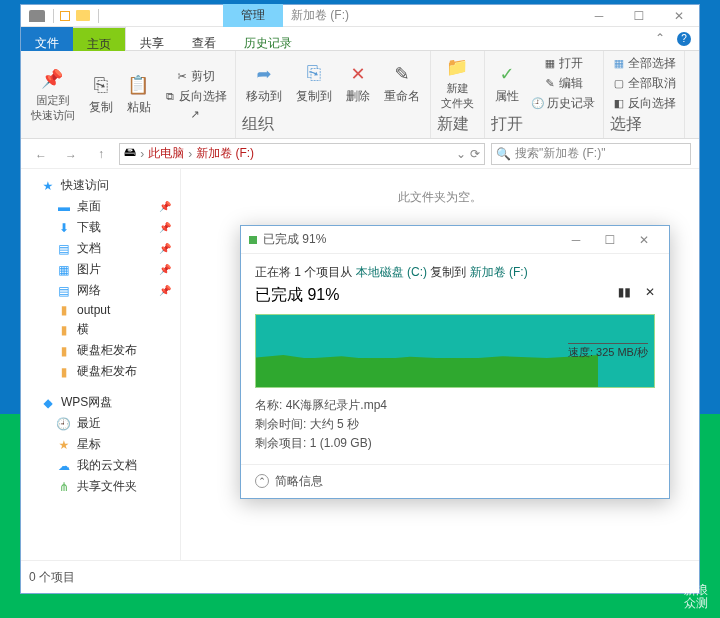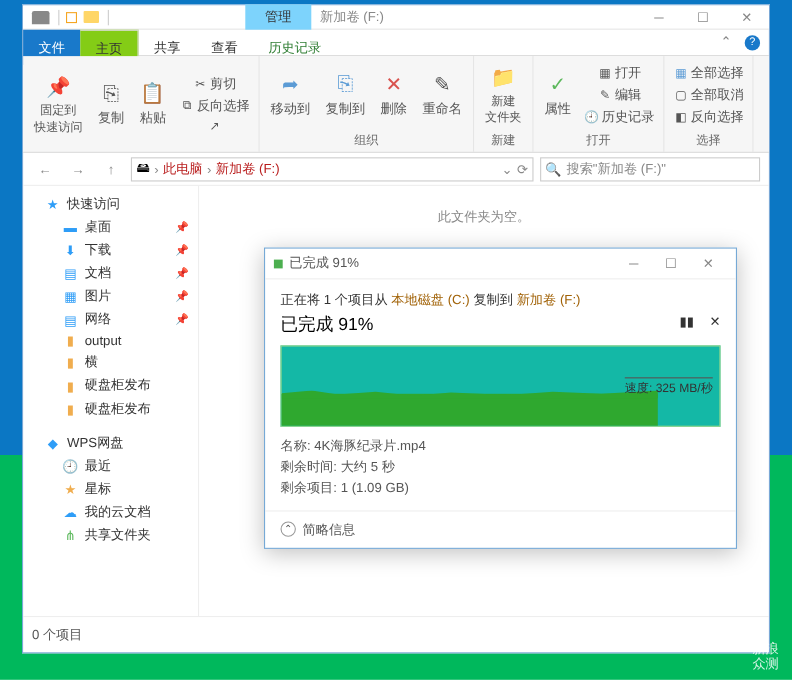--- a/index.html
+++ b/index.html
@@ -18,21 +18,21 @@
 .tab{padding:16px 14px;color:#333;display:flex;align-items:center}
 .tab.file{background:#1979ca;color:#fff}
 .tab.home{background:#84cc16;border-top:1px solid #ddd;border-right:1px solid #ddd}
 .tab.tools{color:#2e7d32}
 .tabs .sp{flex:1}
 .tabs .chev{padding:4px 8px;color:#888}
 .tabs .help{width:14px;height:14px;border-radius:50%;background:#1979ca;color:#fff;text-align:center;line-height:14px;margin:5px 8px 0 4px;font-size:10px}
 .ribbon{height:88px;background:#f6f6f6;border-bottom:1px solid #ddd;display:flex}
 .grp{border-right:1px solid #e5e5e5;display:flex;flex-direction:column;padding:2px 6px}
 .grp .row{display:flex;gap:6px;flex:1}
-.grp .lbl{text-align:center;color:#666;padding:1px 0;font-size:11px}
+.grp .lbl{text-align:left;color:#666;padding:1px 0;font-size:16px}
 .rbtn{display:flex;flex-direction:column;align-items:center;justify-content:center;padding:2px 4px;gap:2px;color:#555}
 .rbtn .ic{width:24px;height:24px;display:flex;align-items:center;justify-content:center;font-size:18px}
 .rbtn.sm{flex-direction:row;font-size:11px;padding:1px 2px}
 .rbtn.sm .ic{width:14px;height:14px;font-size:11px}
 .stack{display:flex;flex-direction:column;justify-content:center;gap:1px}
 .addr{height:30px;display:flex;align-items:center;gap:6px;padding:0 8px;border-bottom:1px solid #eee}
 .navbtn{width:24px;height:24px;display:flex;align-items:center;justify-content:center;color:#888;border-radius:2px}
 .path{flex:1;height:22px;border:1px solid #ccc;display:flex;align-items:center;padding:0 4px;gap:4px}
 .path .seg{color:#b91c1c}
 .path .ar{color:#888}
@@ -45,21 +45,21 @@
 .si{width:14px;height:14px;display:flex;align-items:center;justify-content:center;font-size:12px}
 .content{flex:1;position:relative;display:flex;align-items:flex-start;justify-content:center;padding-top:20px;color:#888}
 .status{height:22px;border-top:1px solid #eee;display:flex;align-items:center;padding:16px 8px;color:#555;font-size:11px}
 .dialog{position:absolute;left:240px;top:225px;width:430px;background:#fff;border:1px solid #76a9d6;box-shadow:0 4px 20px rgba(0,0,0,.25)}
 .dtitle{height:28px;display:flex;align-items:center;padding:0 8px;border-bottom:1px solid #eee;color:#555}
 .dtitle .gb{width:8px;height:8px;background:#4caf50;margin-right:6px}
 .dtitle .sp{flex:1}
 .dtitle .db{width:34px;text-align:center;color:#888}
 .dbody{padding:10px 14px}
 .dline{font-size:12px;color:#333;margin-bottom:4px}
-.dline a{color:#a16207;text-decoration:none}
+.dline a{color:#0f766e;text-decoration:none}
 .dprog{font-size:16px;margin:4px 0 8px}
 .dctrl{float:right;display:flex;gap:14px;font-size:14px;color:#333}
 .graph{height:74px;background:#14b8a6;border:1px solid #9cd989;position:relative;margin-bottom:8px}
 .graph .fill{position:absolute;left:0;bottom:0;height:40%;width:86%;background:#2fa82f}
 .graph .fill::before{content:"";position:absolute;top:-8px;left:0;right:0;height:12px;background:#2fa82f;clip-path:polygon(0 60%,8% 40%,15% 70%,25% 50%,35% 80%,45% 55%,60% 75%,72% 50%,85% 65%,100% 40%,100% 100%,0 100%)}
 .graph .spd{position:absolute;right:6px;top:28px;font-size:11px;color:#333;border-top:1px solid #555;padding-top:1px}
 .dinfo{font-size:11px;color:#555;line-height:1.6}
 .dfoot{border-top:1px solid #eee;padding:8px 14px;display:flex;align-items:center;gap:6px;color:#555}
 .dfoot .ch{width:14px;height:14px;border:1px solid #999;border-radius:50%;display:flex;align-items:center;justify-content:center;font-size:9px}
 .watermark{position:absolute;right:12px;bottom:8px;color:#fff;font-size:14px;opacity:.85;text-align:right;line-height:1.1}

